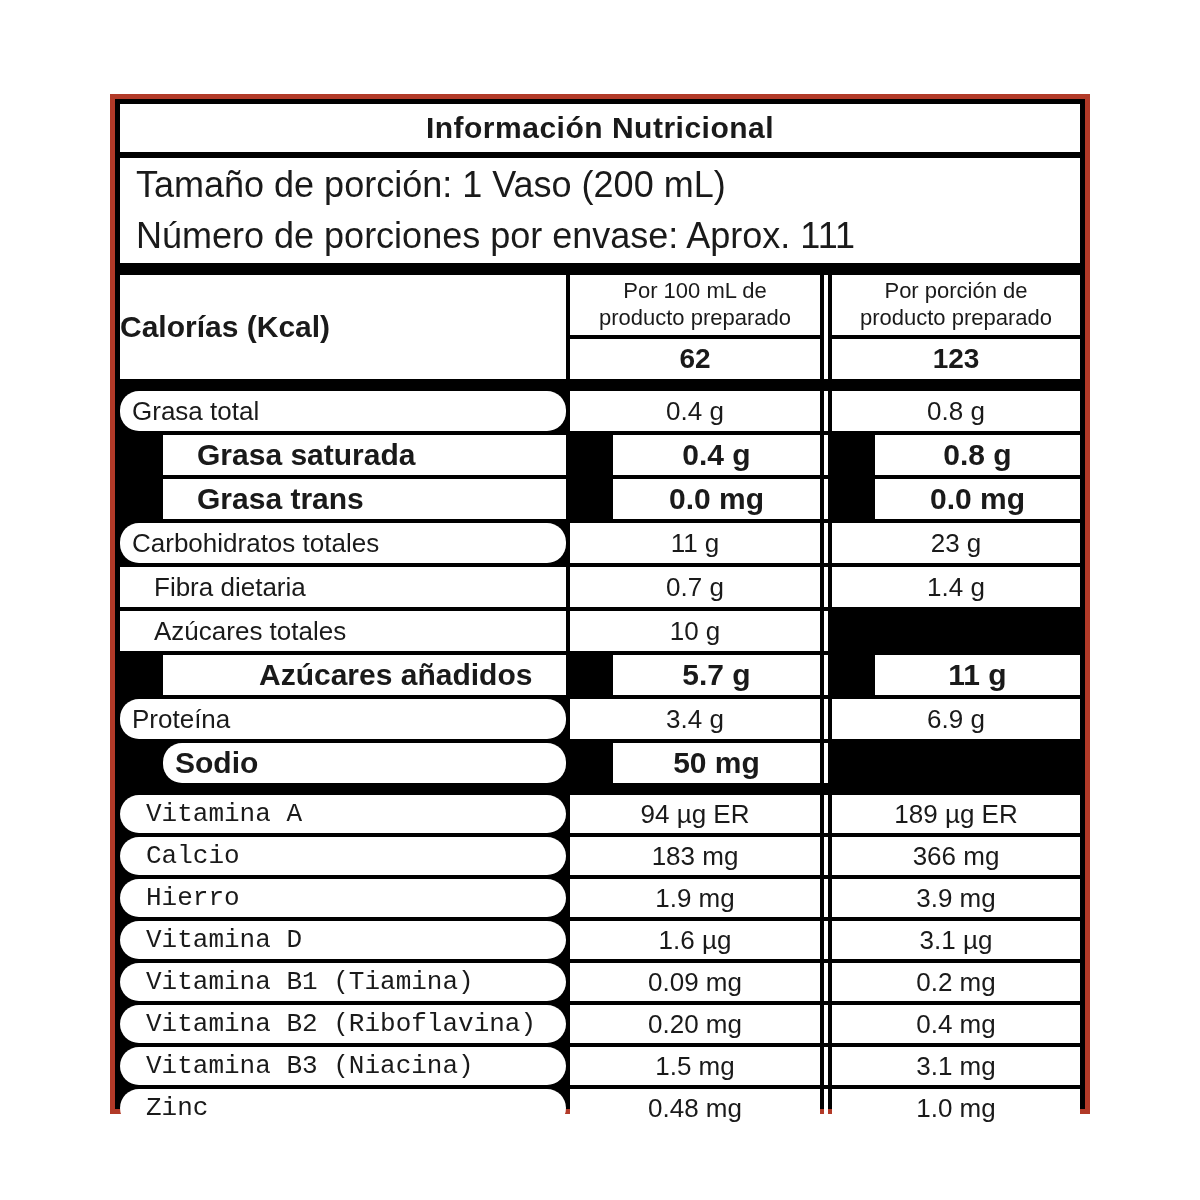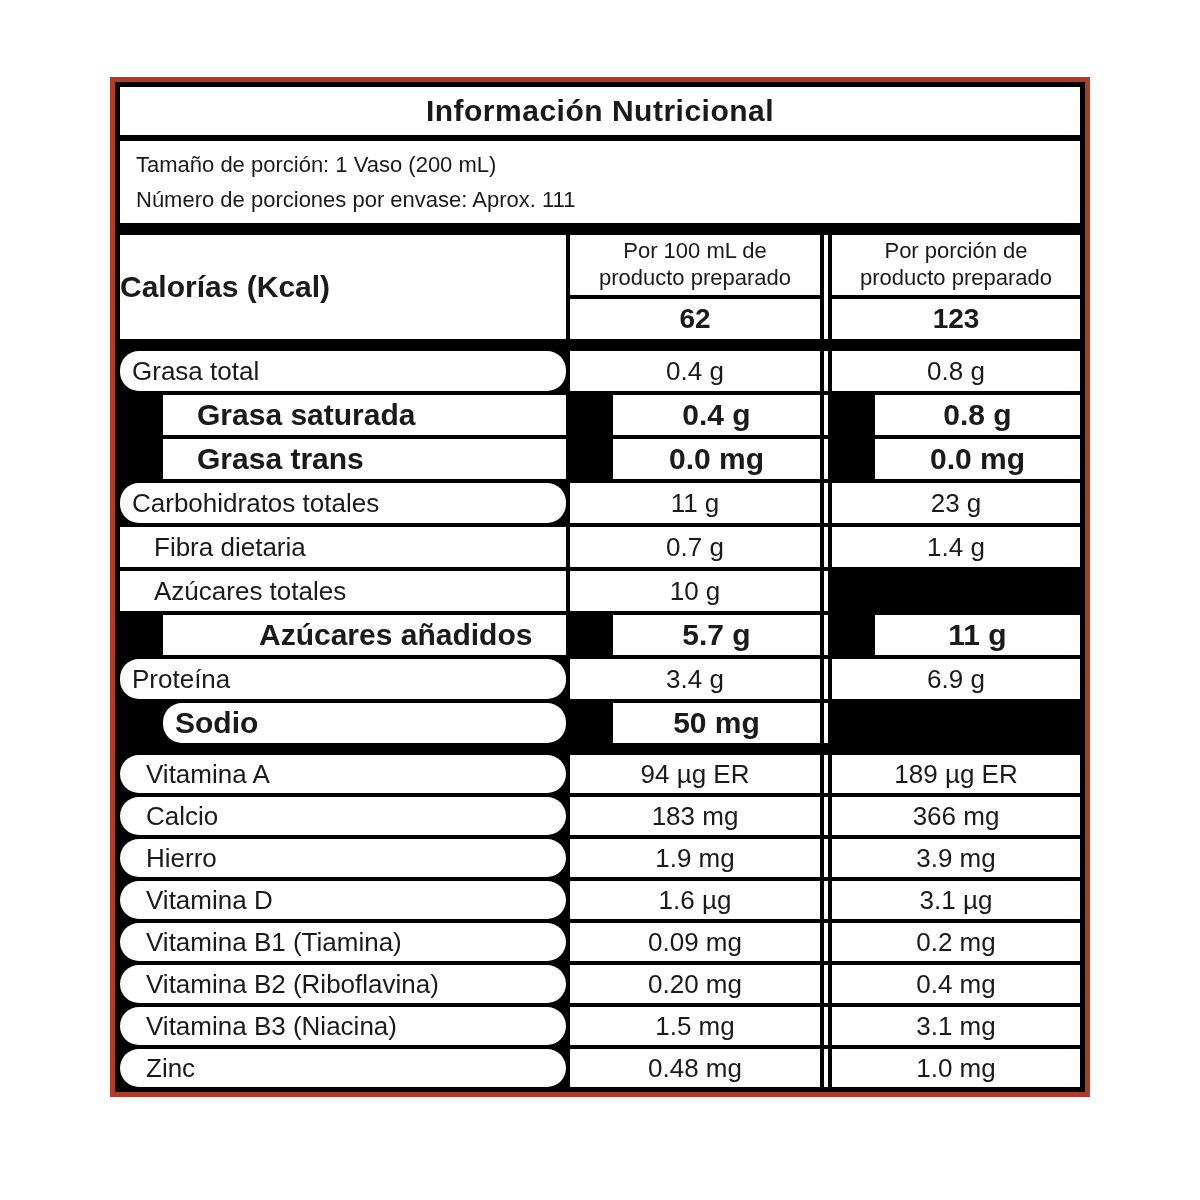--- a/index.html
+++ b/index.html
@@ -3,21 +3,21 @@
 <meta charset="utf-8">
 <style>
   * { margin:0; padding:0; box-sizing:border-box; }
   html, body { width:1200px; height:1200px; background:#ffffff; }
   body {
     font-family:"Liberation Sans", sans-serif;
     color:#1a1a1a;
     position:relative;
   }
   .sheet {
-    position:absolute; left:110px; top:77px;
+    position:absolute; left:110px; top:94px;
     width:980px; height:1020px;
     background:#b23a28;           
     padding:5px;
   }
   .inner {
     width:100%; height:100%;
     background:#000;              
     padding:5px;
     display:flex; flex-direction:column;
   }
@@ -26,21 +26,21 @@
 
   .title-row {
     flex:0 0 48px; background:#fff;
     display:flex; align-items:center; justify-content:center;
     font-weight:bold; font-size:30px; letter-spacing:0.5px;
   }
   .serving {
     flex:0 0 82px; background:#fff;
     padding:6px 16px;
     display:flex; flex-direction:column; justify-content:center; gap:9px;
-    font-size:22px;
+    font-size:36px;
   }
   .cal-section {
     flex:0 0 104px;
     display:grid;
     grid-template-columns:446px 250px 4px 1fr;
     column-gap:4px;
   }
   .cal-label {
     background:#fff; display:flex; align-items:center;
     font-weight:bold; font-size:30px;
@@ -66,21 +66,21 @@
     height:40px;
   }
   .rows.micro .nrow { height:38px; }
   .cell { background:#fff; display:flex; align-items:center; font-size:26px; }
   .label-cell { justify-content:flex-start; }
   .value-cell { justify-content:center; }
   .nrow.bold .cell { font-weight:bold; font-size:30px;margin-left:43px; }
   .ind-0 { padding-left:12px;border-radius:19px; }
   .ind-1 { padding-left:34px; }
   .ind-2 { padding-left:96px; }
-  .rows.micro .ind-0 { padding-left:26px; }
+  .rows.micro .ind-0 { padding-left:26px;font-family:Liberation Mono, monospace; }
 </style>
 </head>
 <body>
 
 <div class="sheet" style="background: rgb(178, 58, 40);">
   <div class="inner" style="background: rgb(0, 0, 0);">
 
     <div class="title-row">Información Nutricional</div>
     <div class="gap6"></div>
 

